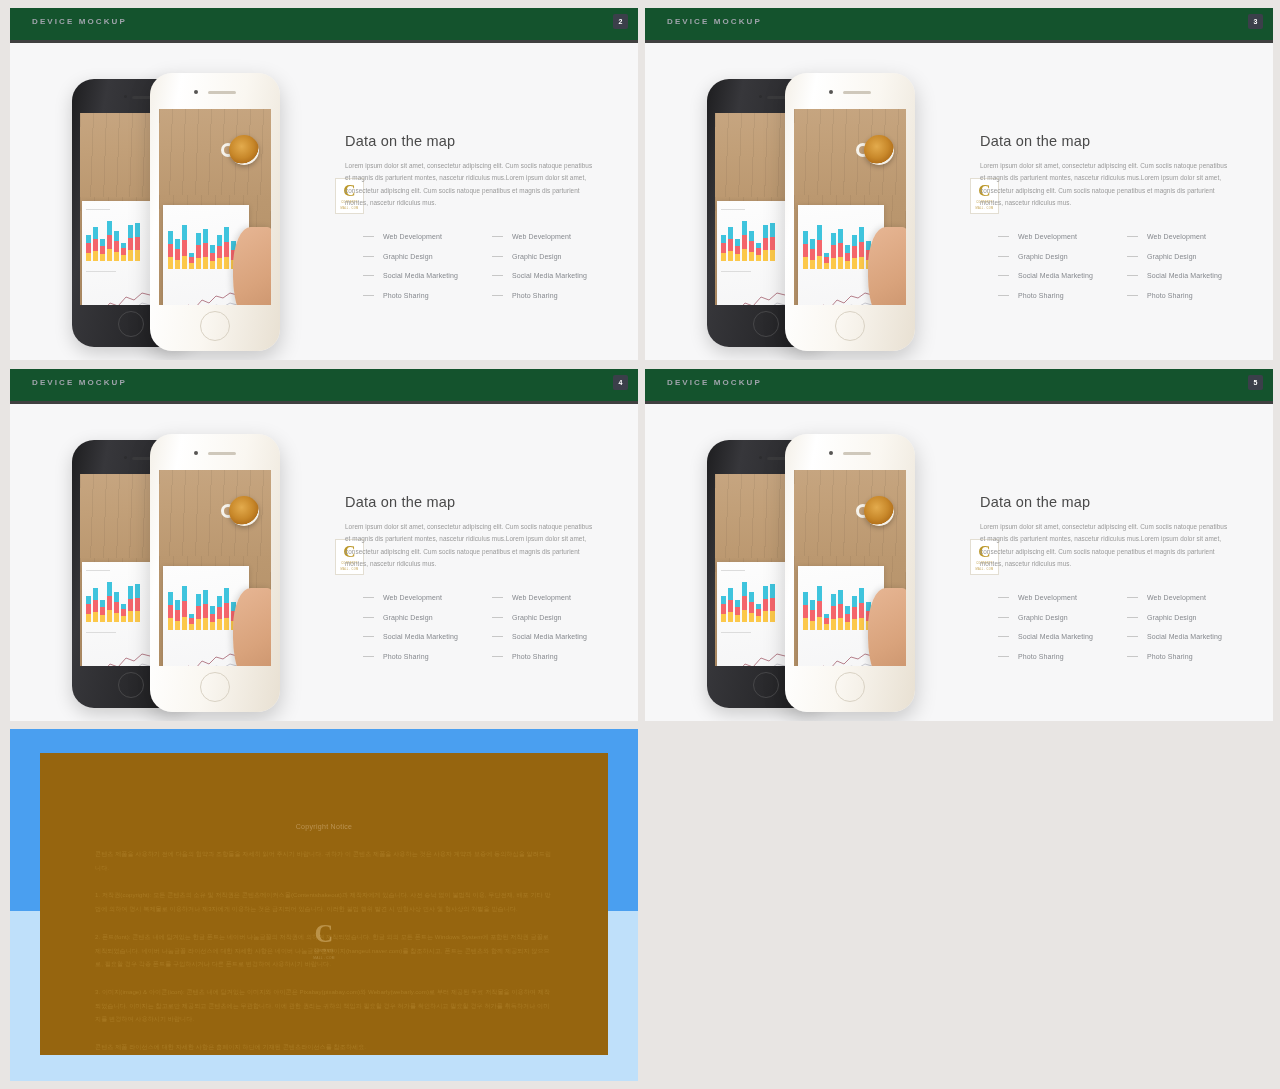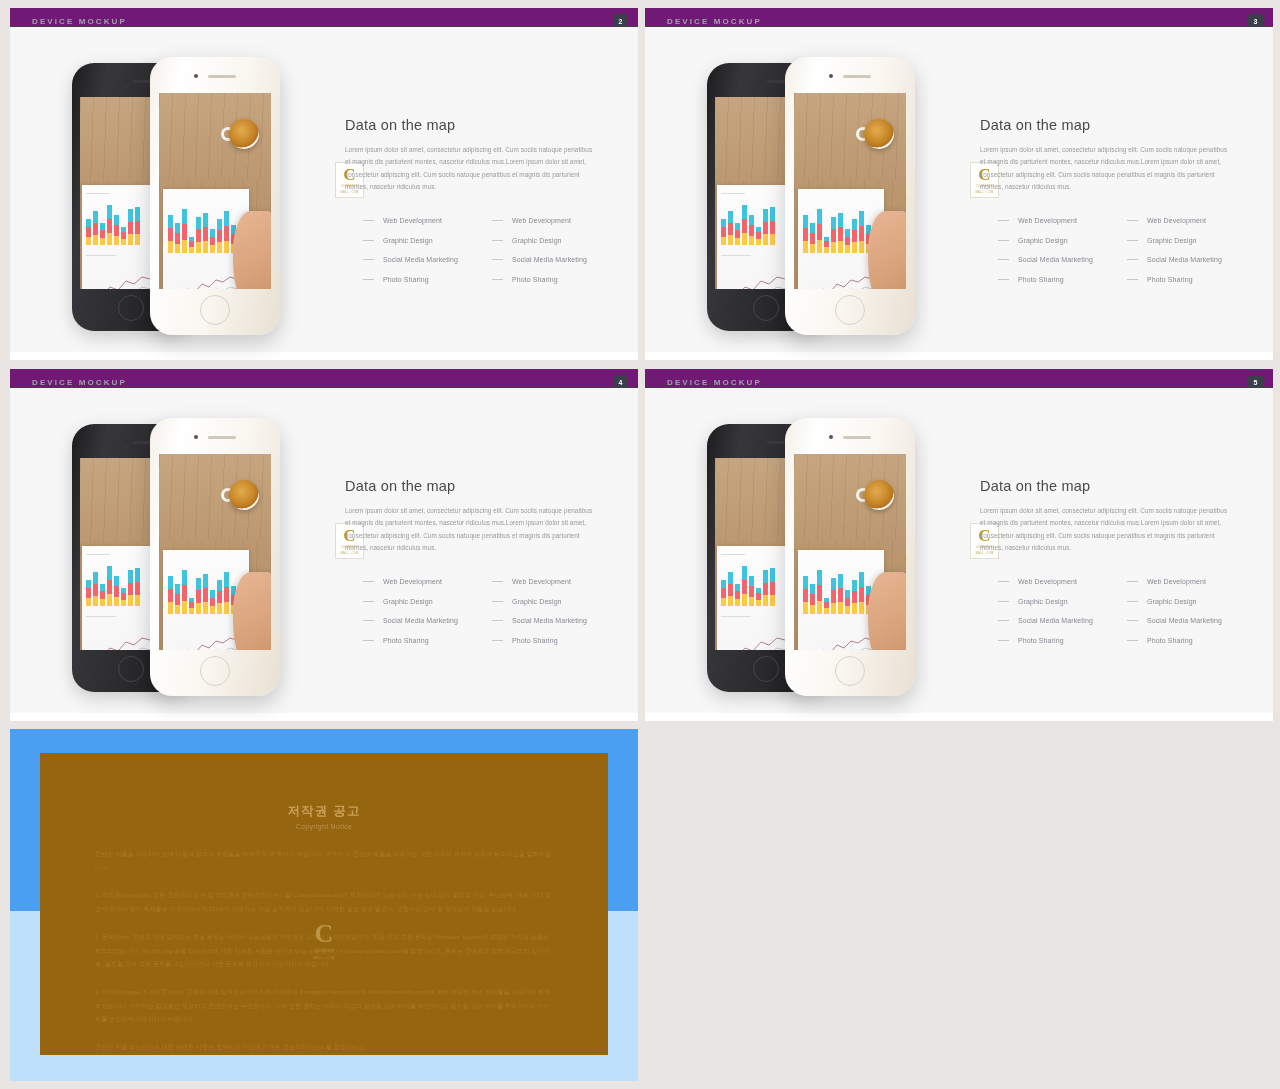--- a/index.html
+++ b/index.html
@@ -16,23 +16,23 @@
   }
 
   
   .slide {
     position: absolute;
     background: #ffffff;
     overflow: hidden;
   }
   .slide-header {
     position: relative;
-    height: 19px;
-    background: #701a75;
-    border-bottom: 1px solid #404040;
+    height: 35px;
+    background: #14532d;
+    border-bottom: 3px solid #404040;
   }
   .slide-title {
     position: absolute;
     left: 22px; top: 9px;
     font-size: 8px;
     letter-spacing: 2.1px;
     color: #9fa3ab;
     font-weight: 700;
   }
   .slide-badge {
@@ -1004,21 +1004,20 @@
           </div>
         </div>
       </div>
     </div>
   </div>
 
   <div class="copy-slide" style="left:10px; top:729px; width:628px; height:352px;">
     <div class="copy-blue-top"></div>
     <div class="copy-blue-bot"></div>
     <div class="copy-inner">
-      <div class="copy-title">저작권 공고</div>
       <div class="copy-sub">Copyright Notice</div>
       <div class="copy-body">
         <p>콘텐츠 제품을 사용하기 전에 다음의 협약과 조항들을 자세히 읽어 주시기 바랍니다. 귀하가 이 콘텐츠 제품을 사용하는 것은 사용자 계약과 보증에 동의하심을 알려드립니다.</p>
         <p>1. 저작권(copyright): 모든 콘텐츠의 소유 및 저작권은 콘텐츠메이커스몰(Contentsbakeout)과 제작자에게 있습니다. 사전 승낙 없이 불법적 이용, 무단전재, 배포 기타 방법에 의하여 명시 복제물로 이용하거나 제3자에게 이용하는 것은 금지되어 있습니다. 이러한 불법 행위 발견 시 민형사상 민사 및 형사상의 처벌을 받습니다.</p>
         <p>2. 폰트(font): 콘텐츠 내에 담겨있는 한글 폰트는 네이버 나눔글꼴의 저작권에 의하여 제작되었습니다. 한글 외의 모든 폰트는 Windows System에 포함된 저작권 글꼴로 제작되었습니다. 네이버 나눔글꼴 라이선스에 대한 자세한 사항은 네이버 나눔글꼴 홈페이지(hangeul.naver.com)를 참조하시고, 폰트는 콘텐츠와 함께 제공되지 않으므로, 필요할 경우 각종 폰트를 구입하시거나 다른 폰트로 변경하여 사용하시기 바랍니다.</p>
         <p>3. 이미지(image) &amp; 아이콘(icon): 콘텐츠 내에 담겨있는 이미지와 아이콘은 Pixabay(pixabay.com)와 Webarly(webarly.com)로 부터 제공된 무료 저작물을 이용하여 제작되었습니다. 이미지는 참고로만 제공되고 콘텐츠에는 무관합니다. 이에 관한 권리는 귀하의 책임과 필요할 경우 허가를 확인하시고 필요할 경우 허가를 취득하거나 이미지를 변경하여 사용하시기 바랍니다.</p>
         <p>콘텐츠 제품 라이선스에 대한 자세한 사항은 홈페이지 하단에 기재된 콘텐츠라이선스를 참조하세요.</p>
       </div>
       <div class="copy-watermark">
         <div class="logo-c">C</div>

